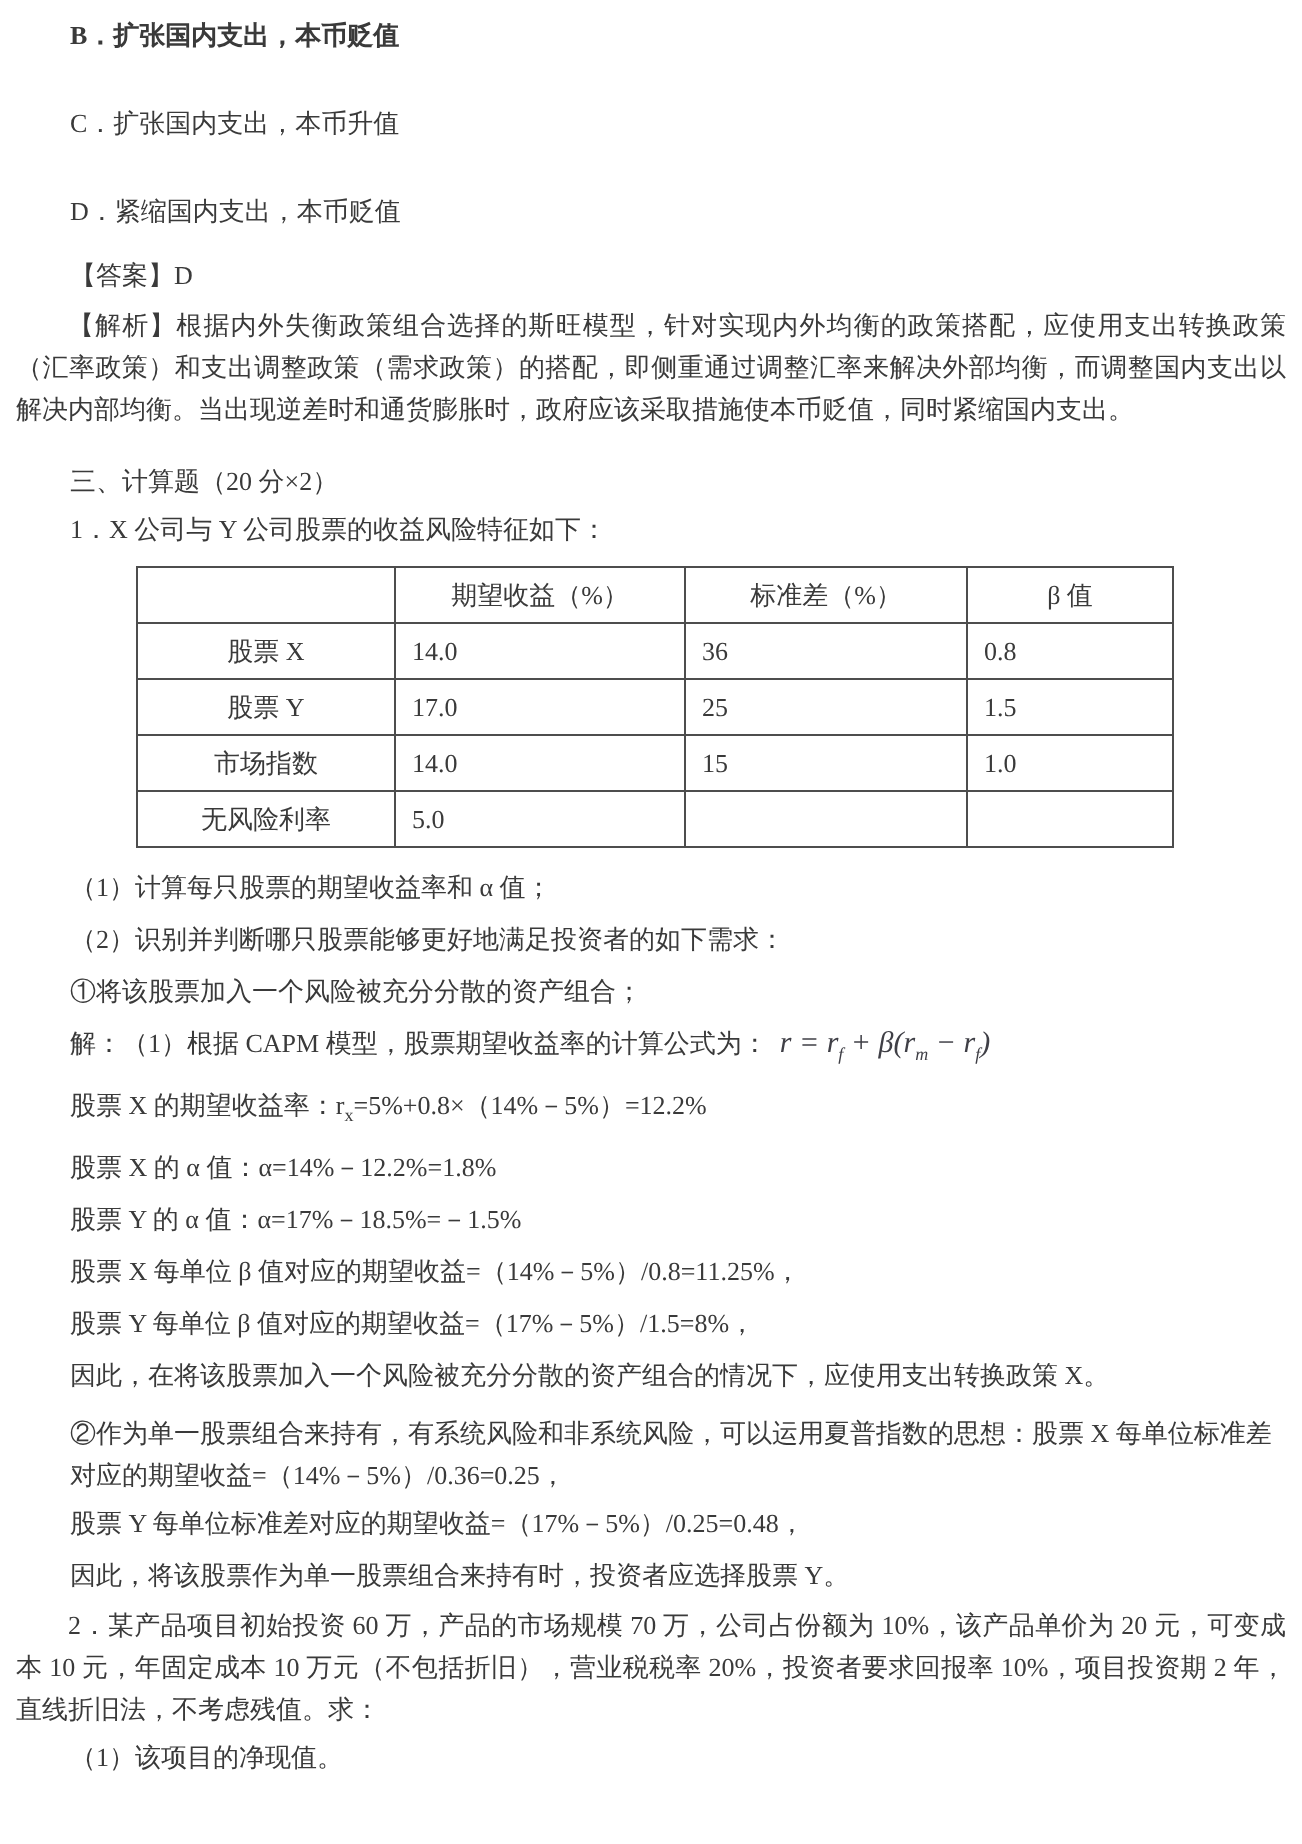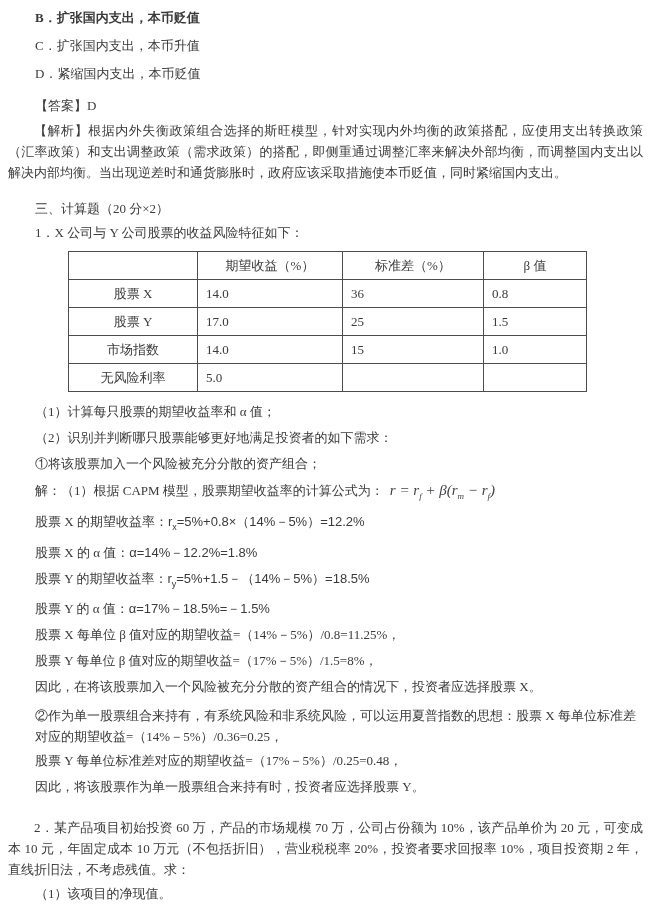--- a/index.html
+++ b/index.html
@@ -11,33 +11,33 @@
     font-size: 13px;
     overflow: hidden;
   }
   .doc { padding: 8px 8px 0 8px; }
 
   .line {
     margin: 6px 0 0 27px;
     line-height: 20px;
     white-space: nowrap;
   }
-  .opt { margin-top: 8px; }
+  .opt { margin-top: 24px; }
   .opt:first-child { margin-top: 0; font-weight: bold; }
   .answer { margin-top: 12px; }
   .sec { margin-top: 16px; }
   .intro { margin-top: 4px; }
 
   .para {
     margin: 4px 0 0 0;
     line-height: 21px;
     text-indent: 2em;
     text-align: justify;
   }
-  .q2para { margin-top: 20px; }
+  .q2para { margin-top: 4px; }
 
   table.risk {
     border-collapse: collapse;
     table-layout: fixed;
     margin: 8px 0 0 60px;
   }
   table.risk th, table.risk td {
     border: 1px solid #4d4d4d;
     height: 27px;
     font-weight: normal;
@@ -46,21 +46,21 @@
     overflow: hidden;
   }
   .c0 { width: 112px; text-align: center; }
   .c1 { width: 128px; font-family: Liberation Serif, serif; }
   .c2 { width: 124px; }
   .c3 { width: 86px;  }
   td.c1, td.c2, td.c3 { text-align: left; }
   th.c1, th.c2, th.c3 { text-align: center; }
   .after-table { margin-top: 10px; }
 
-  .fx { font-family: Liberation Sans, sans-serif; }
+  .fx { font-family: Liberation Serif, serif; }
   .fx sub, .capm sub { font-size: 9px; }
   .capm {
     font-family: "Liberation Serif", "DejaVu Serif", serif;
     font-style: italic;
     font-size: 15px;
     color: #3f3f46;
     padding-left: 6px;
   }
   .wrapblock {
     margin: 8px 0 0 27px;
@@ -132,31 +132,28 @@
   </div>
 
   <div class="line">
     <span>股票 X 的期望收益率：</span><span class="fx"><span>r</span><sub>x</sub><span>=5%+0.8×（14%－5%）=12.2%</span></span>
   </div>
 
   <div class="line">
     <span>股票 X 的 α 值：</span><span class="fx">α=14%－12.2%=1.8%</span>
   </div>
 
-  <div class="line">
-    <span>股票 Y 的期望收益率：</span><span class="fx"><span>r</span><sub>y</sub><span>=5%+1.5－（14%－5%）=18.5%</span></span>
-  </div>
 
   <div class="line">
     <span>股票 Y 的 α 值：</span><span class="fx">α=17%－18.5%=－1.5%</span>
   </div>
 
   <div class="line">股票 X 每单位 β 值对应的期望收益=（14%－5%）/0.8=11.25%，</div>
   <div class="line">股票 Y 每单位 β 值对应的期望收益=（17%－5%）/1.5=8%，</div>
-  <div class="line">因此，在将该股票加入一个风险被充分分散的资产组合的情况下，投资者应选择股票 X。</div>
+  <div class="line">因此，在将该股票加入一个风险被充分分散的资产组合的情况下，应使用支出转换政策 X。</div>
 
   <div class="wrapblock">②作为单一股票组合来持有，有系统风险和非系统风险，可以运用夏普指数的思想：股票 X 每单位标准差对应的期望收益=（14%－5%）/0.36=0.25，</div>
   <div class="line tight">股票 Y 每单位标准差对应的期望收益=（17%－5%）/0.25=0.48，</div>
   <div class="line">因此，将该股票作为单一股票组合来持有时，投资者应选择股票 Y。</div>
 
   <p class="para q2para">2．某产品项目初始投资 60 万，产品的市场规模 70 万，公司占份额为 10%，该产品单价为 20 元，可变成本 10 元，年固定成本 10 万元（不包括折旧），营业税税率 20%，投资者要求回报率 10%，项目投资期 2 年，直线折旧法，不考虑残值。求：</p>
   <div class="line q2sub">（1）该项目的净现值。</div>
 
 </div>
 

